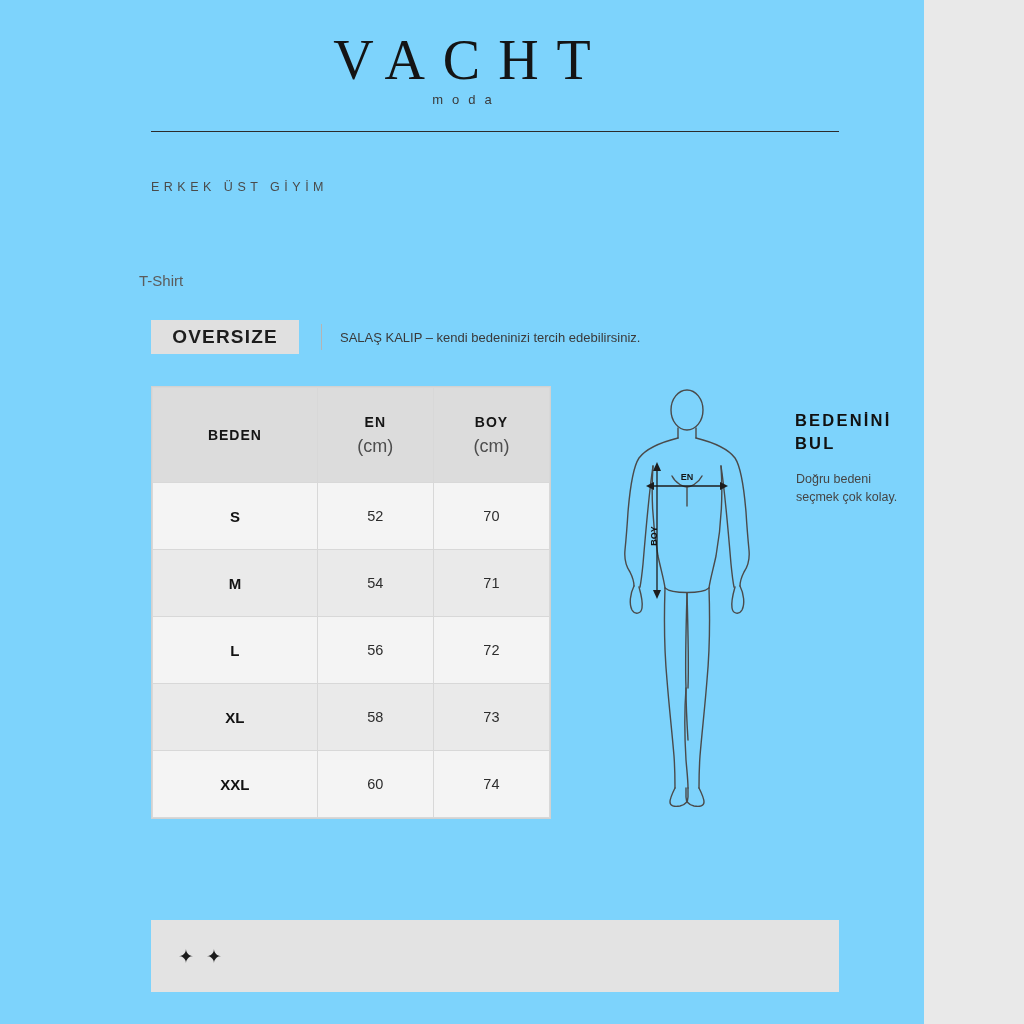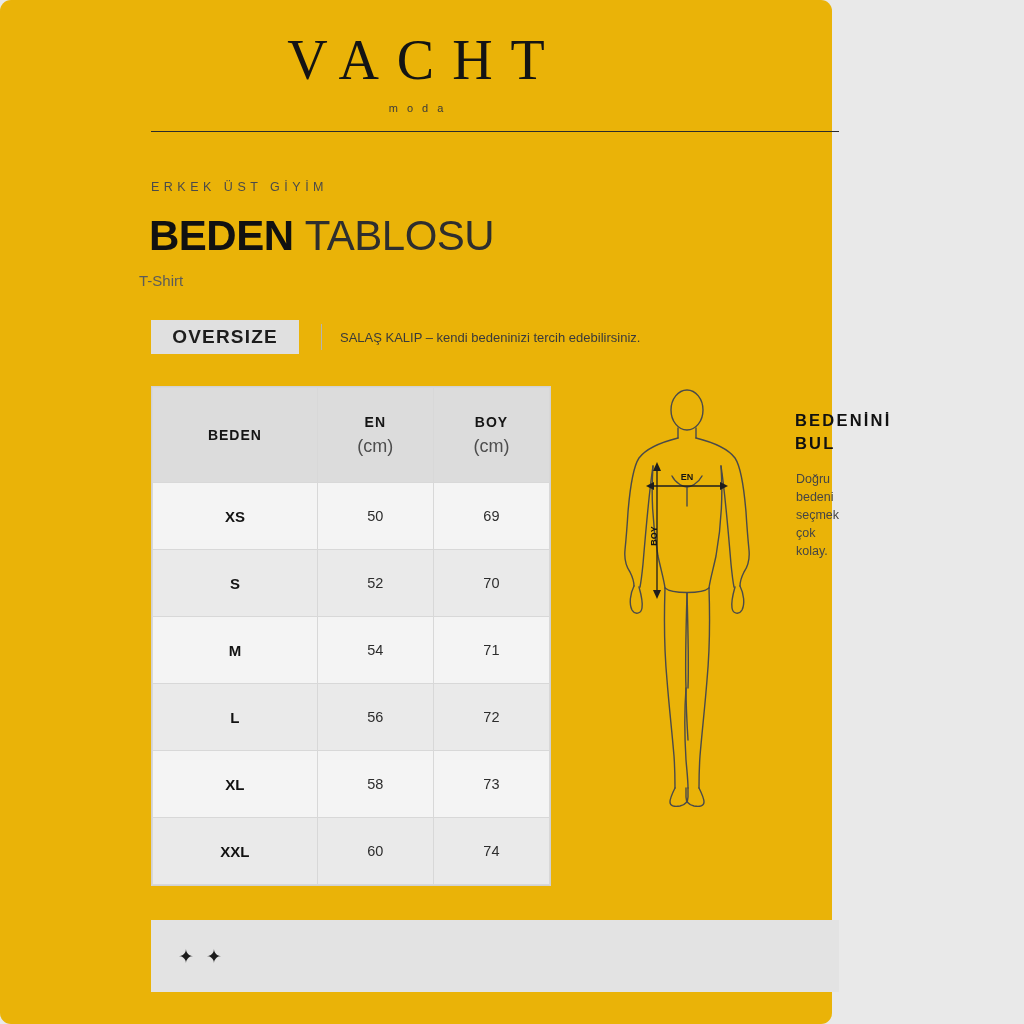--- a/index.html
+++ b/index.html
@@ -5,42 +5,40 @@
   * { box-sizing: border-box; margin: 0; padding: 0; }
   html, body {
     width: 1024px; height: 1024px;
     background: #e9e9e9;
     font-family: "Liberation Sans", sans-serif;
     color: #1a1a1a;
     overflow: hidden;
   }
   .page {
     position: relative;
-    width: 832px; height: 1024px;
-    background: #eab308;
-    border-radius: 11px;
+    width: 924px; height: 1024px;
+    background: #7dd3fc;
   }
 
   
   .brand {
     position: absolute;
     top: 28px; left: 0; right: 0;
     text-align: center;
   }
   .brand-name {
     font-family: "Liberation Serif", serif;
     font-size: 56px;
     letter-spacing: 18px;
     font-weight: 400;
     color: #141414;
     text-indent: 18px;
   }
   .brand-sub {
-    margin-top: 10px;
-    font-size: 11px;
+    font-size: 13px;
     letter-spacing: 9px;
     color: #3a3a3a;
     text-indent: 9px;
     font-weight: 400;
   }
 
   .top-rule {
     position: absolute;
     top: 131px; left: 151px; width: 688px;
     height: 1px; background: #2b2b2b;
@@ -184,23 +182,20 @@
 <div class="page">
 
   <div class="brand">
     <div class="brand-name">VACHT</div>
     <div class="brand-sub">moda</div>
   </div>
 
   <div class="top-rule"></div>
 
   <div class="eyebrow">ERKEK ÜST GİYİM</div>
-  <div class="title">
-    <span class="t-bold">BEDEN</span><span class="t-light">&nbsp;</span><span class="t-light">TABLOSU</span>
-  </div>
   <div class="subtitle">T-Shirt</div>
 
   <div class="fit-row">
     <div class="fit-badge">OVERSIZE</div>
     <div class="fit-divider"></div>
     <div class="fit-note">SALAŞ KALIP – kendi bedeninizi tercih edebilirsiniz.</div>
   </div>
 
   <div class="table">
     <table>
@@ -214,25 +209,20 @@
             <span class="th-unit">(cm)</span>
           </th>
           <th class="col-boy">
             <span>BOY</span>
             <span class="th-unit">(cm)</span>
           </th>
         </tr>
       </thead>
       <tbody>
         <tr>
-          <td class="cell-size">XS</td>
-          <td class="cell-val">50</td>
-          <td class="cell-val">69</td>
-        </tr>
-        <tr>
           <td class="cell-size">S</td>
           <td class="cell-val">52</td>
           <td class="cell-val">70</td>
         </tr>
         <tr>
           <td class="cell-size">M</td>
           <td class="cell-val">54</td>
           <td class="cell-val">71</td>
         </tr>
         <tr>

